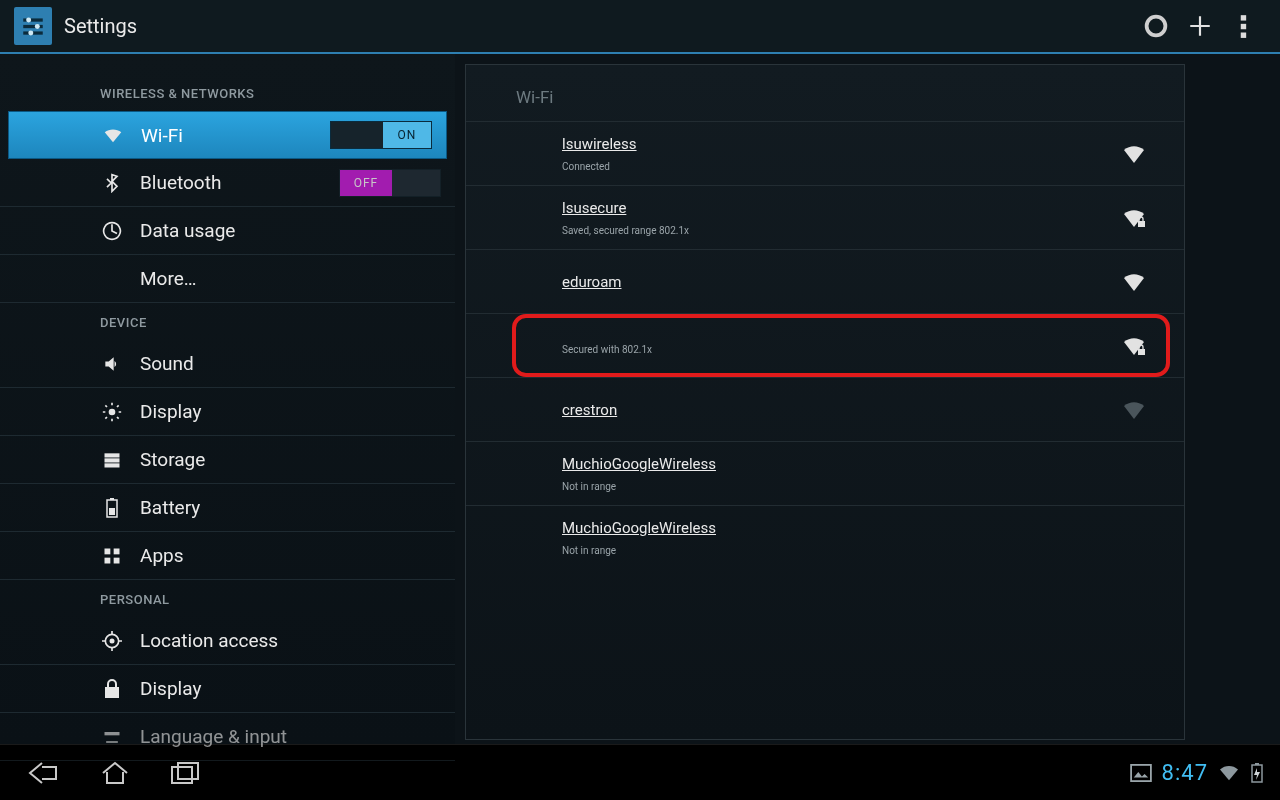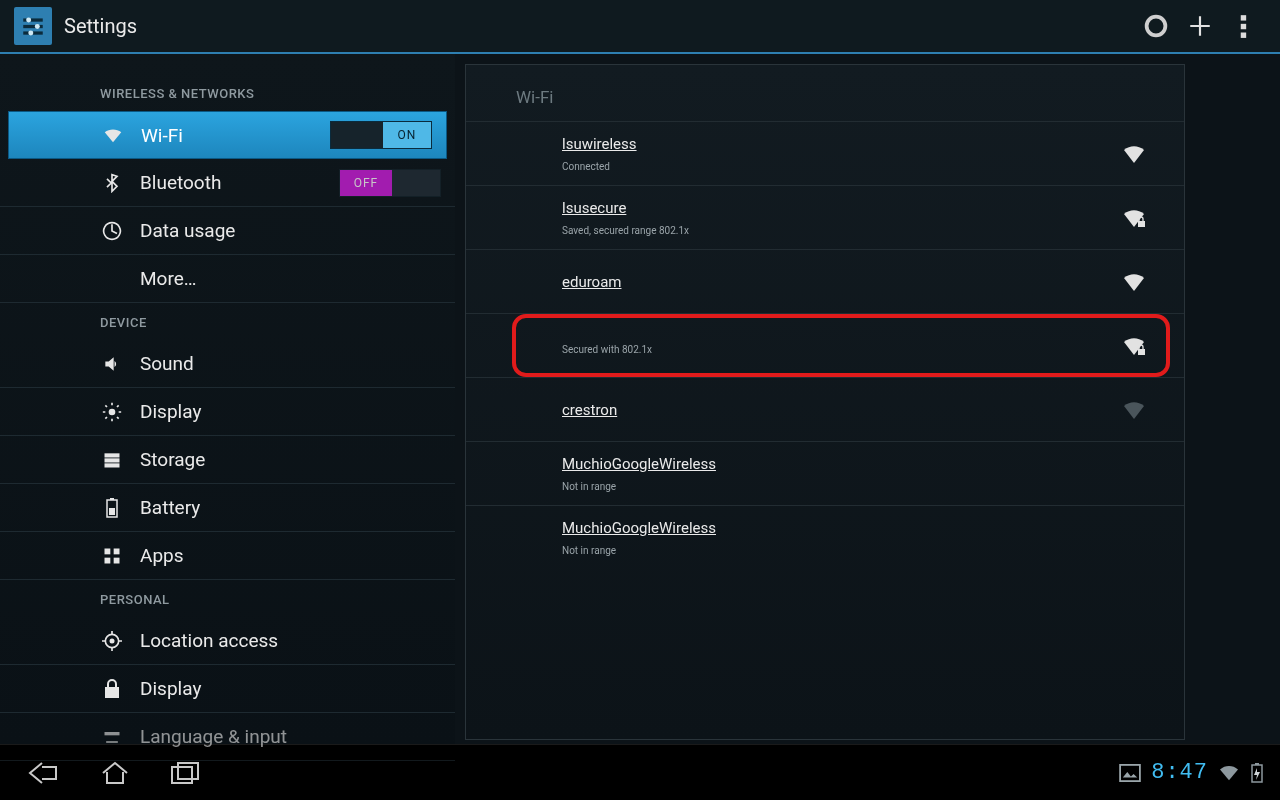--- a/index.html
+++ b/index.html
@@ -87,21 +87,21 @@
   }
   
   .navbar {
     height:56px; background:#000; display:flex; align-items:center; padding:0 10px;
     border-top:1px solid #1a1a1a;
   }
   .nav-btn { width:70px; height:40px; display:flex; align-items:center; justify-content:center; }
   .nav-btn svg { stroke:#c9c9c9; fill:none; stroke-width:2; }
   .nav-spacer { flex:1; }
   .status { display:flex; align-items:center; gap:10px; padding-right:6px; }
-  .clock { color:#41bdf2; font-size:22px; letter-spacing:1px;font-family:Liberation Mono, monospace; }
+  .clock { color:#41bdf2; font-size:22px; letter-spacing:1px; }
   .status svg { fill:#9aa5aa; }
 </style>
 </head>
 <body>
 
 <div class="actionbar">
   <div class="appicon">
     <svg width="26" height="26" viewBox="0 0 24 24">
         <rect x="3" y="5" width="18" height="3" fill="#0b2b3c"></rect>
         <rect x="3" y="11" width="18" height="3" fill="#0b2b3c"></rect>

